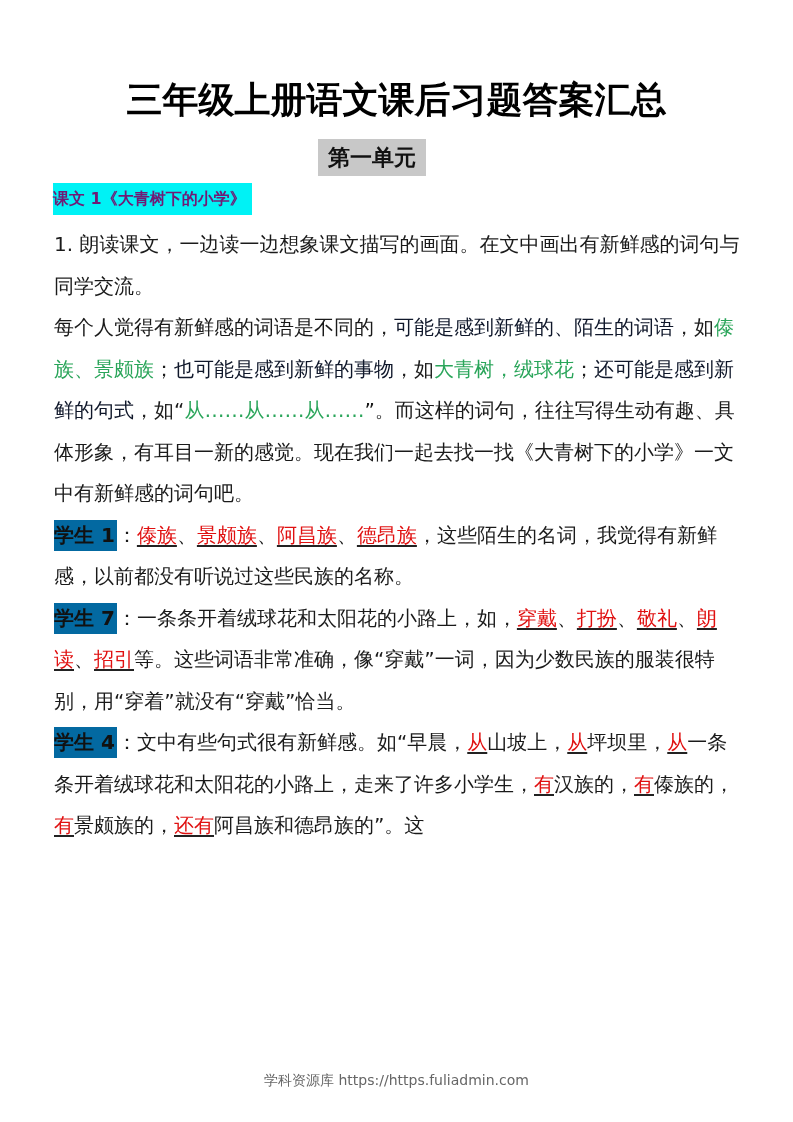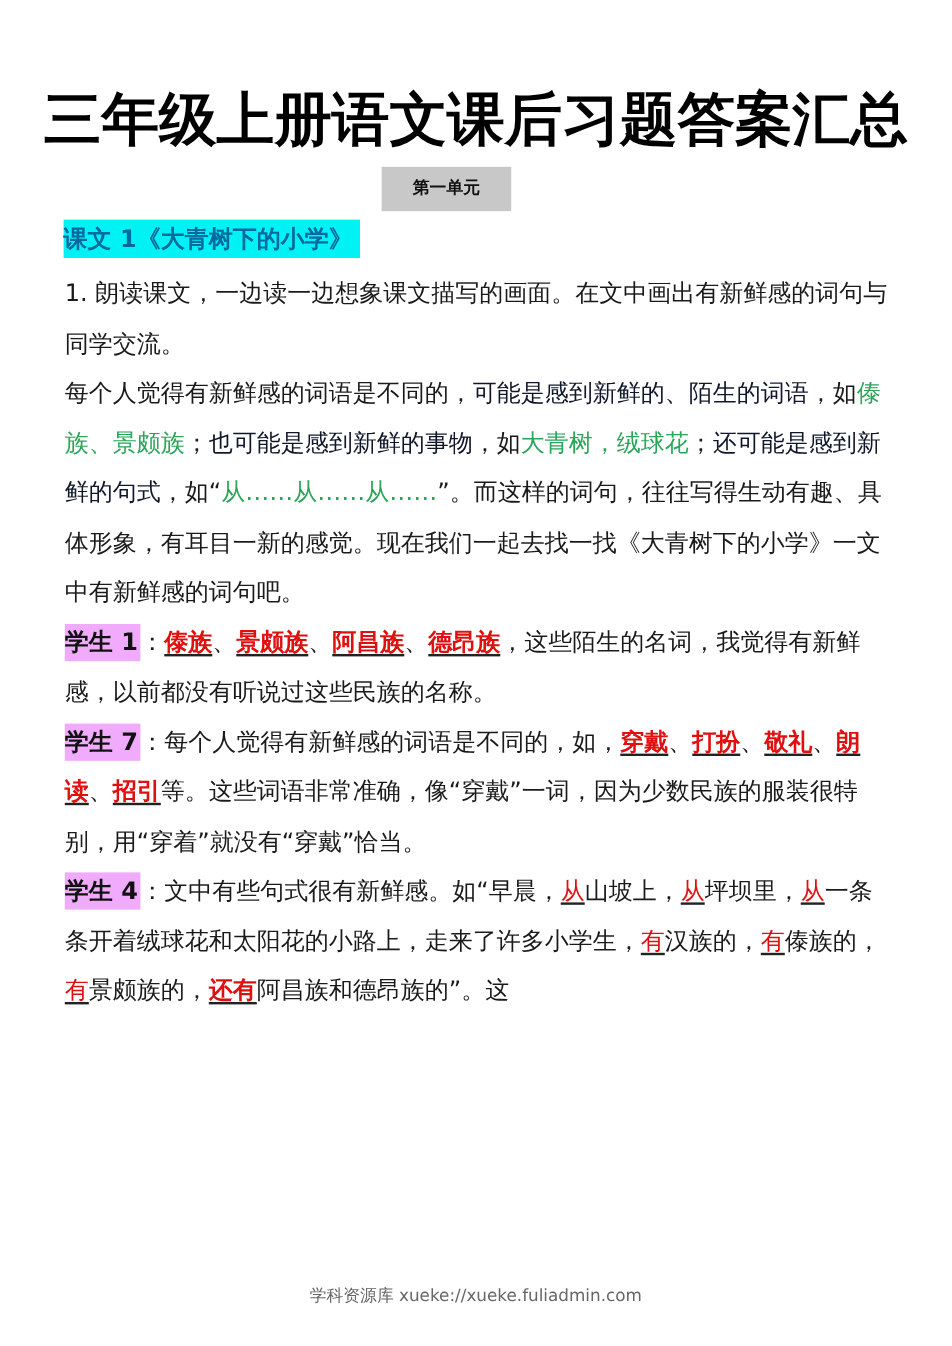--- a/index.html
+++ b/index.html
@@ -4,45 +4,45 @@
   <style>
     html, body { margin: 0; padding: 0; background: #ffffff; }
     body {
       width: 793px; height: 1122px; position: relative; overflow: hidden;
       font-family: "DejaVu Sans", "Liberation Sans", sans-serif;
       color: #1a1a1a;
     }
     .page { position: absolute; left: 0; top: 0; width: 793px; height: 1122px; }
     .title {
       position: absolute; left: 0; top: 72px; width: 793px; text-align: center;
-      font-size: 48px; font-weight: bold; letter-spacing: 0px; color: #000;
+      font-size: 36px; font-weight: bold; letter-spacing: 0px; color: #000;
       line-height: 56px;
     }
     .unit {
       position: absolute; left: 318px; top: 139px; width: 108px; height: 37px;
-      background: #c8c8c8; text-align: center; font-size: 14px; font-weight: bold;
+      background: #c8c8c8; text-align: center; font-size: 22px; font-weight: bold;
       line-height: 37px; color: #111;
     }
     .lesson {
       position: absolute; left: 53px; top: 183px; height: 32px; padding: 0 6px 0 0;
-      background: #00f2f5; font-size: 20px; font-weight: bold; line-height: 32px; color: #0369a1; text-align: center;
+      background: #00f2f5; font-size: 16px; font-weight: bold; line-height: 32px; color: #701a75; text-align: center;
     }
     .body {
       position: absolute; left: 54px; top: 224px; width: 690px;
       font-size: 20px; line-height: 41.5px; color: #1a1a1a;
     }
     .body p { margin: 0; }
     .q-blue { color: #1b7cc4; font-weight: bold; }
     .orange { color: #0f172a; }
     .green { color: #2aa55a; }
     .stu-label {
-      background: #f0abfc; font-weight: bold; color: #111; padding: 3px 2px 4px 0;
+      background: #0369a1; font-weight: bold; color: #111; padding: 3px 2px 4px 0;
     }
     .kw {
-      color: #e01010; font-weight: bold; text-decoration: underline;
+      color: #e01010; font-weight: normal; text-decoration: underline;
       text-decoration-color: #222; text-underline-offset: 3px;
     }
     .kw-r {
       color: #e01010; text-decoration: underline;
       text-decoration-color: #222; text-underline-offset: 3px;
     }
     .footer {
       position: absolute; left: 0; top: 1069px; width: 793px; text-align: center;
       font-size: 14px; color: #666; line-height: 22px;
     }
@@ -61,21 +61,21 @@
   <div class="body">
 
     <p>1. 朗读课文，一边读一边想象课文描写的画面。在文中画出有新鲜感的词句与同学交流。</p>
 
 
     <p><span>每个人觉得有新鲜感的词语是不同的，</span><span class="orange">可能是感到新鲜的、陌生的词语</span><span>，如</span><span class="green">傣族、景颇族</span><span>；</span><span class="orange">也可能是感到新鲜的事物</span><span>，如</span><span class="green">大青树，绒球花</span><span>；</span><span class="orange">还可能是感到新鲜的句式</span><span>，如“</span><span class="green">从……从……从……</span><span>”。而这样的词句，往往写得生动有趣、具体形象，有耳目一新的感觉。现在我们一起去找一找《大青树下的小学》一文中有新鲜感的词句吧。</span></p>
 
     <p><span class="stu-label">学生 1</span><span>：</span><span class="kw">傣族</span><span>、</span><span class="kw">景颇族</span><span>、</span><span class="kw">阿昌族</span><span>、</span><span class="kw">德昂族</span><span>，这些陌生的名词，我觉得有新鲜感，以前都没有听说过这些民族的名称。</span></p>
 
 
-    <p><span class="stu-label">学生 7</span><span>：</span><span>每个人觉得有新鲜感的词语是不同的，如，</span><span class="kw">穿戴</span><span>、</span><span class="kw">打扮</span><span>、</span><span class="kw">敬礼</span><span>、</span><span class="kw">朗读</span><span>、</span><span class="kw">招引</span><span>等。这些词语非常准确，像“穿戴”一词，因为少数民族的服装很特别，用“穿着”就没有“穿戴”恰当。</span></p>
+    <p><span class="stu-label">学生 7</span><span>：</span><span>一条条开着绒球花和太阳花的小路上，如，</span><span class="kw">穿戴</span><span>、</span><span class="kw">打扮</span><span>、</span><span class="kw">敬礼</span><span>、</span><span class="kw">朗读</span><span>、</span><span class="kw">招引</span><span>等。这些词语非常准确，像“穿戴”一词，因为少数民族的服装很特别，用“穿着”就没有“穿戴”恰当。</span></p>
 
     <p><span class="stu-label">学生 4</span><span>：</span><span>文中有些句式很有新鲜感。如“早晨，</span><span class="kw-r">从</span><span>山坡上，</span><span class="kw-r">从</span><span>坪坝里，</span><span class="kw-r">从</span><span>一条条开着绒球花和太阳花的小路上，走来了许多小学生，</span><span class="kw-r">有</span><span>汉族的，</span><span class="kw-r">有</span><span>傣族的，</span><span class="kw-r">有</span><span>景颇族的，</span><span class="kw">还有</span><span>阿昌族和德昂族的”。这</span></p>
 
   </div>
 
-  <div class="footer">学科资源库 xueke://xueke.fuliadmin.com</div>
+  <div class="footer">学科资源库 https://https.fuliadmin.com</div>
 
 </div>
 
 </body></html>

